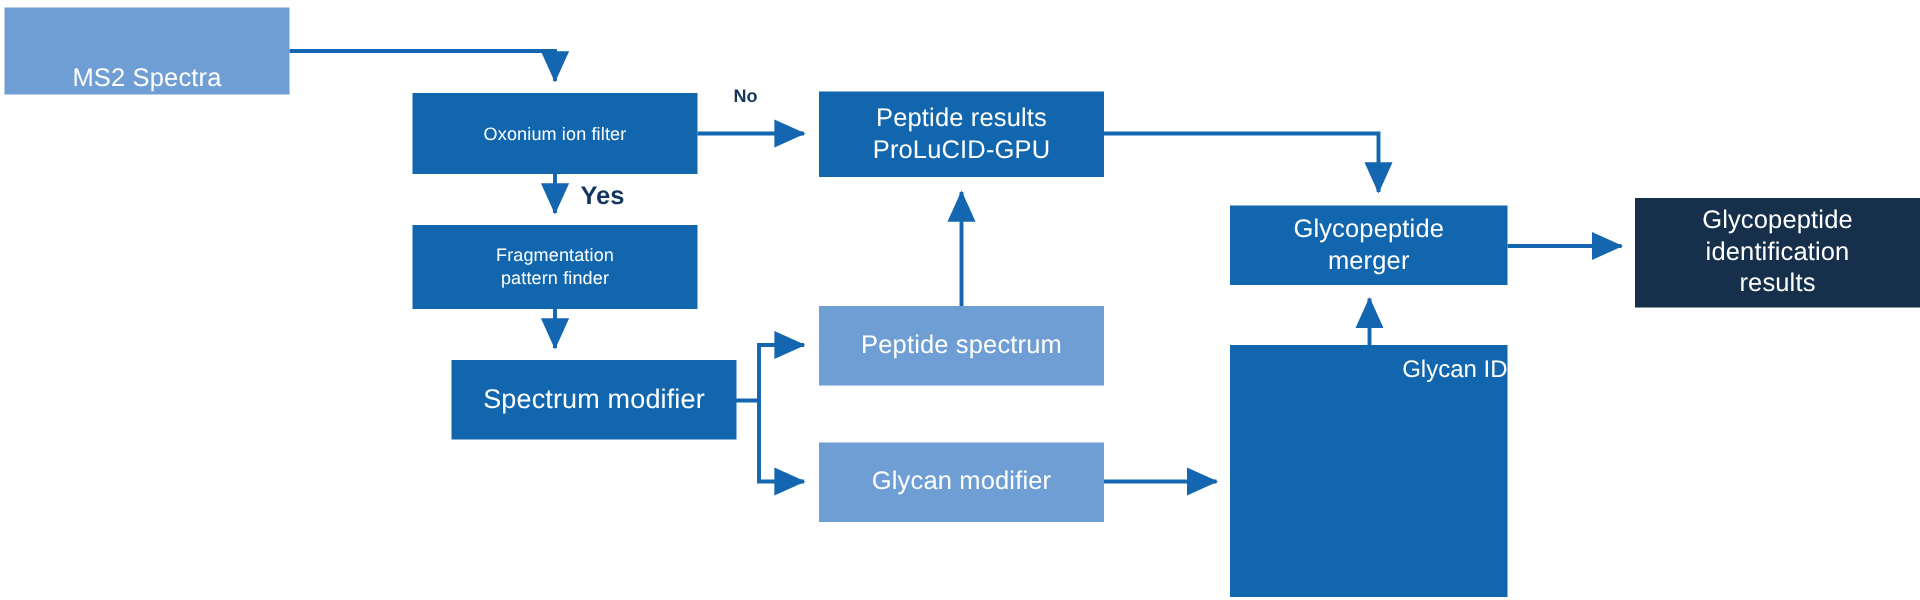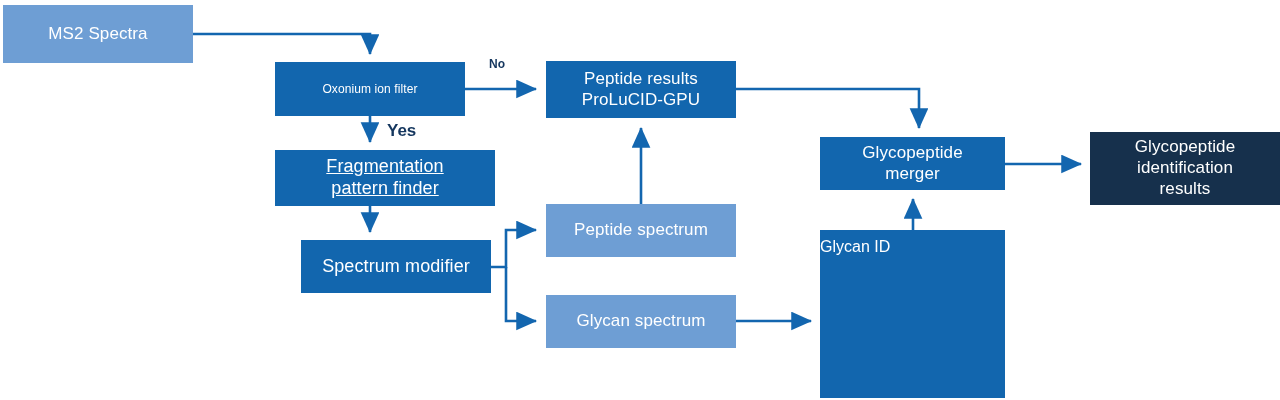--- a/index.html
+++ b/index.html
@@ -53,21 +53,21 @@
     position: absolute;
     box-sizing: border-box;
     background: #1266AE;
     z-index: 2;
   }
   .group-title {
     position: absolute;
     left: 0;
     top: 0;
     width: 100%;
-    text-align: left;
+    text-align: right;
     color: #ffffff;
     line-height: 1.2;
   }
   .sub-node {
     position: absolute;
     box-sizing: border-box;
     display: flex;
     align-items: center;
     justify-content: center;
     text-align: center;
@@ -116,48 +116,48 @@
       <path d="M736,321 L811,321" marker-end="url(#arrowhead)"></path>
 
       <path d="M736,89 L919,89 L919,128" marker-end="url(#arrowhead)"></path>
 
       <path d="M913,230 L913,199" marker-end="url(#arrowhead)"></path>
 
       <path d="M1005,164 L1081,164" marker-end="url(#arrowhead)"></path>
     </g>
   </svg>
 
-  <div class="node fill-light" style="left:3px; top:5px; width:190px; height:58px; font-size:17px;">
+  <div class="node fill-light" style="left:3px; top:5px; width:190px; height:58px; font-size:17px;align-items:flex-end;">
     <span class="node-label">MS2 Spectra</span>
   </div>
 
   <div class="node fill-medium" style="left:275px; top:62px; width:190px; height:54px; font-size:12px;">
     <span class="node-label">Oxonium ion filter</span>
   </div>
 
-  <div class="node fill-medium" style="left:275px; top:150px; width:220px; height:56px; font-size:18px;text-decoration:underline;">
+  <div class="node fill-medium" style="left:275px; top:150px; width:190px; height:56px; font-size:12px;">
     <span class="node-label">Fragmentation
 pattern finder</span>
   </div>
 
   <div class="node fill-medium" style="left:272px; top:240px; width:190px; height:53px; font-size:18px;margin-left:29px;">
     <span class="node-label">Spectrum modifier</span>
   </div>
 
   <div class="node fill-medium" style="left:546px; top:61px; width:190px; height:57px; font-size:17px;">
     <span class="node-label">Peptide results
 ProLuCID-GPU</span>
   </div>
 
   <div class="node fill-light" style="left:546px; top:204px; width:190px; height:53px; font-size:17px;justify-content:flex-end;">
     <span class="node-label">Peptide spectrum</span>
   </div>
 
   <div class="node fill-light" style="left:546px; top:295px; width:190px; height:53px; font-size:17px;">
-    <span class="node-label">Glycan spectrum</span>
+    <span class="node-label">Glycan modifier</span>
   </div>
 
   <div class="node fill-medium" style="left:820px; top:137px; width:185px; height:53px; font-size:17px;">
     <span class="node-label">Glycopeptide
 merger</span>
   </div>
 
   <div class="node fill-dark" style="left:1090px; top:132px; width:190px; height:73px; font-size:17px;">
     <span class="node-label">Glycopeptide
 identification

